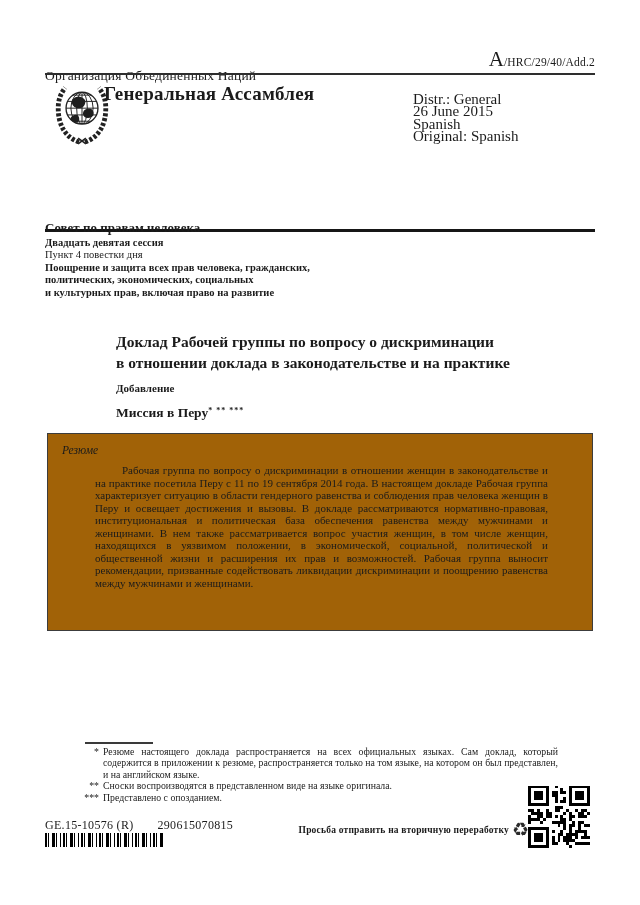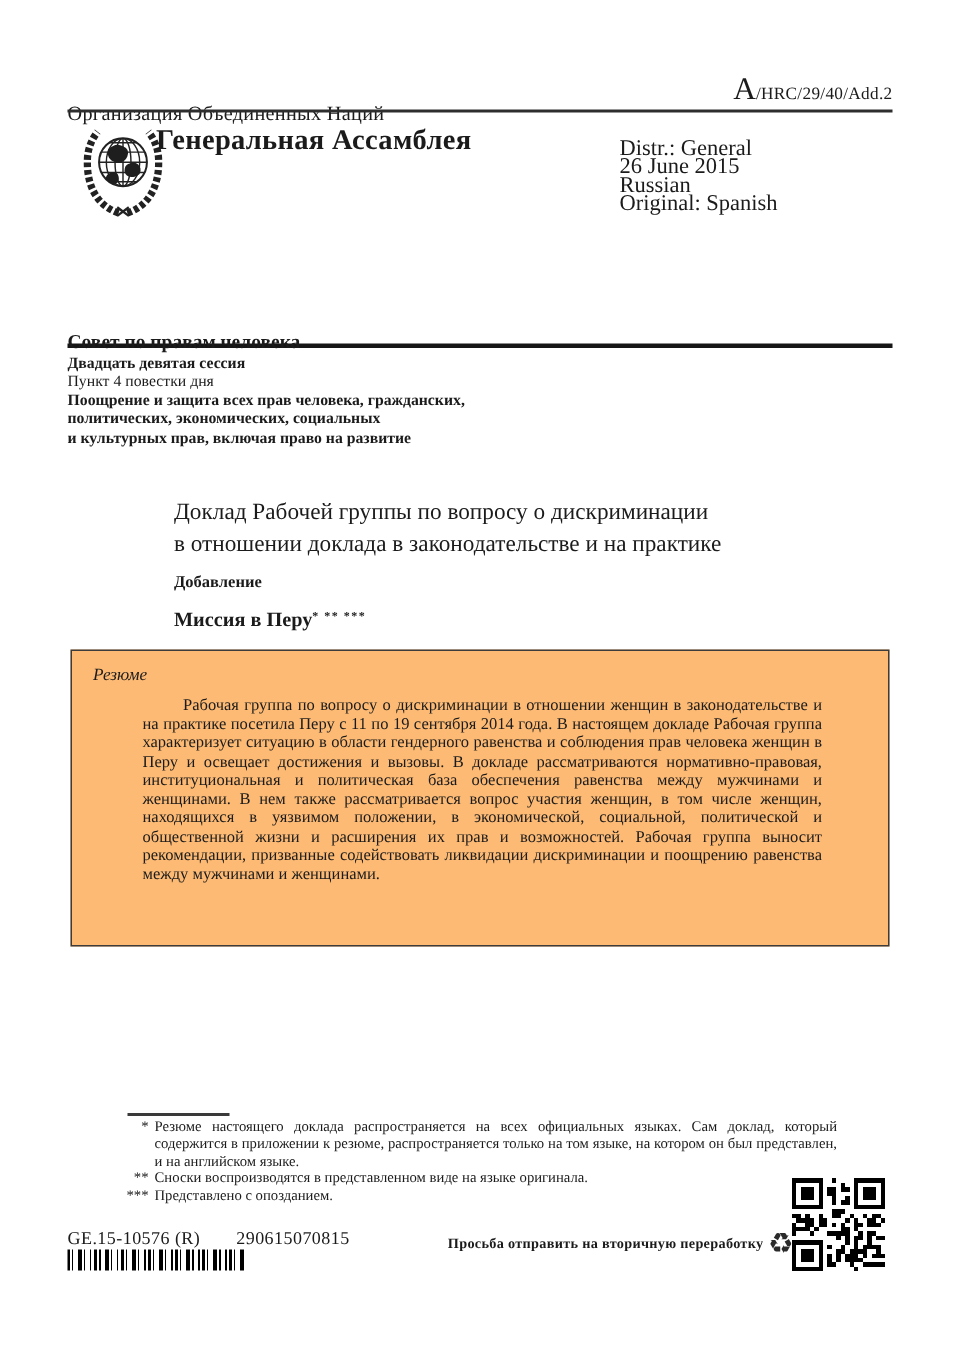--- a/index.html
+++ b/index.html
@@ -18,26 +18,26 @@
   #emblem{left:53px;top:80px;width:58px;height:66px;}
   #assembly-title{left:104px;top:83px;font-size:19px;font-weight:bold;letter-spacing:.2px;}
   #distr-block{left:413px;top:93px;font-size:15px;line-height:12.4px;}
   
   #rule-session{left:45px;top:229px;width:550px;height:3px;background:#161616;}
   #session-block{left:45px;top:220px;font-size:10.5px;line-height:12.4px;}
   #session-block .council{font-size:13px;font-weight:bold;line-height:15px;margin-bottom:2px;}
   .b{font-weight:bold;}
   
   #title-block{left:116px;top:331px;width:490px;}
-  #report-title{font-size:15.5px;font-weight:normal;line-height:21px;}
+  #report-title{font-size:15.5px;font-weight:bold;line-height:21px;}
   #addendum{margin-top:9px;font-size:11px;font-weight:bold;}
   #mission{margin-top:11px;font-size:13.5px;font-weight:bold;}
   #mission .refs{font-size:8px;position:relative;top:-4px;font-weight:bold;letter-spacing:1px;}
   
-  #summary-box{left:47px;top:433px;width:544px;height:196px;border:1.2px solid #3c3c3c;background:#fdba74;}
+  #summary-box{left:47px;top:433px;width:544px;height:196px;border:1.2px solid #3c3c3c;background:#a16207;}
   #summary-label{margin:10px 0 0 14px;font-style:italic;font-size:11.5px;}
   #summary-text{margin:8px 44px 0 47px;font-size:11px;line-height:12.5px;text-align:justify;text-indent:27px;}
   
   #fn-sep{left:85px;top:742px;width:68px;height:2px;background:#3a3a3a;}
   #footnotes{left:45px;top:746px;width:537px;}
   .fn{display:flex;font-size:9.8px;line-height:11.4px;}
   .fn-marker{width:54px;text-align:right;padding-right:4px;flex:none;}
   .fn-text{width:455px;text-align:justify;}
   
   #ge-line{left:45px;top:818px;font-size:12px;letter-spacing:.3px;}
@@ -91,21 +91,21 @@
   <path d="M33,64 C48,59 55.5,45 54.5,26 C54,19 51.5,13 47.5,8" fill="none" stroke="#222" stroke-width="5" stroke-dasharray="3.2 1.9"></path>
   <line x1="26" y1="66" x2="34" y2="60" stroke="#222" stroke-width="1.6"></line>
   <line x1="34" y1="66" x2="26" y2="60" stroke="#222" stroke-width="1.6"></line>
 </svg>
 
 <div class="abs" id="assembly-title">Генеральная Ассамблея</div>
 
 <div class="abs" id="distr-block">
   <div>Distr.: General</div>
   <div>26 June 2015</div>
-  <div>Russian</div>
+  <div>Spanish</div>
   <div>Original: Spanish</div>
 </div>
 
 <div class="abs" id="rule-session"></div>
 
 <div class="abs" id="session-block">
   <div class="council">Совет по правам человека</div>
   <div class="b">Двадцать девятая сессия</div>
   <div>Пункт 4 повестки дня</div>
   <div class="b">Поощрение и защита всех прав человека, гражданских,</div>

